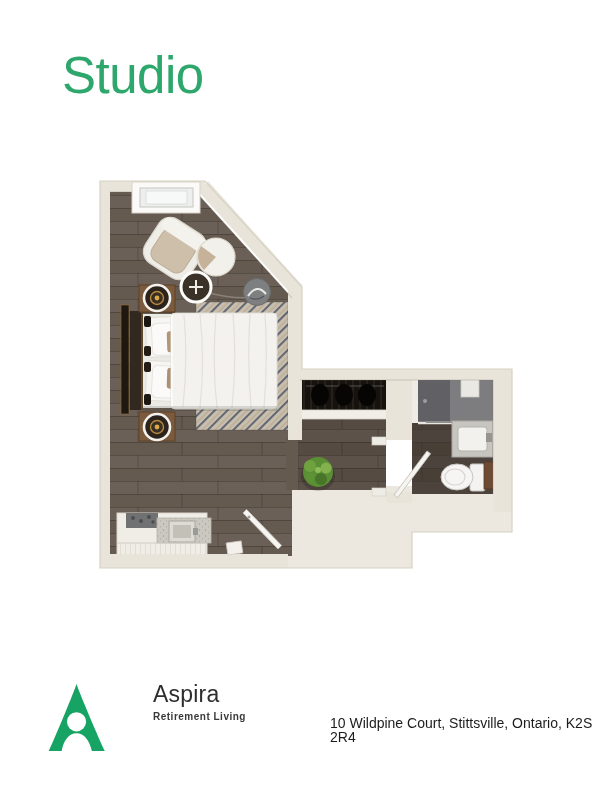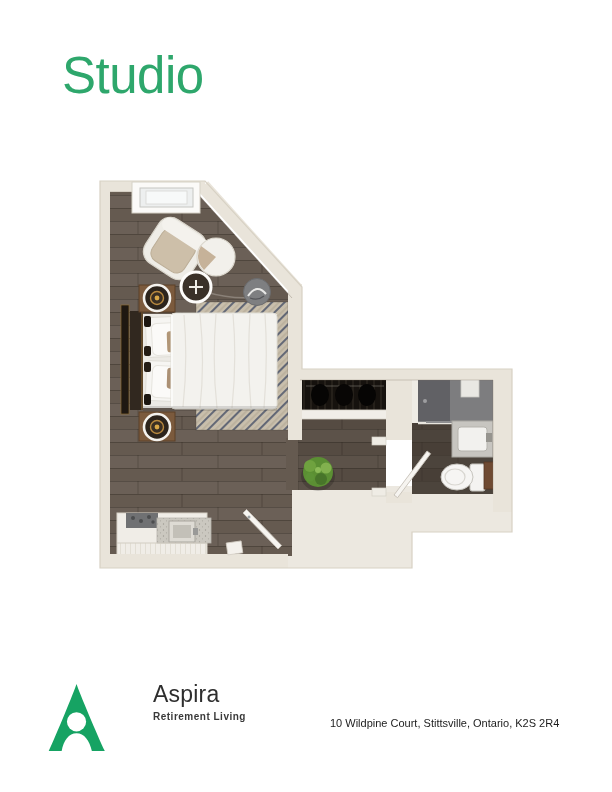--- a/index.html
+++ b/index.html
@@ -12,21 +12,21 @@
     font-size:51px;font-weight:500;letter-spacing:-0.5px;
     color:var(--accent,#2ea76c);
   }
   .plan-wrap{position:absolute;left:0;top:0;width:612px;height:792px;}
   .logo{position:absolute;left:46px;top:682px;display:flex;align-items:flex-start;gap:37px;}
   .logo-mark{width:62px;height:71px;margin-right:8px;}
   .logo-text{padding-top:0px;}
   .logo-line{font-size:23px;line-height:25px;color:#2e2e2e;letter-spacing:0.2px;}
   .logo-tag{font-size:10px;letter-spacing:0.5px;color:#393939;margin-top:4px;font-weight:700;}
   .contact{
-    position:absolute;left:330px;top:717px;font-size:11px;line-height:13.8px;
+    position:absolute;left:330px;top:717px;font-size:14px;line-height:13.8px;
     color:#1c1c1c;font-weight:500;
   }
 </style>
 </head>
 <body>
 
 <h1 class="page-title">Studio</h1>
 
 <div class="plan-wrap">
 <svg width="612" height="792" viewBox="0 0 612 792" xmlns="http://www.w3.org/2000/svg">

